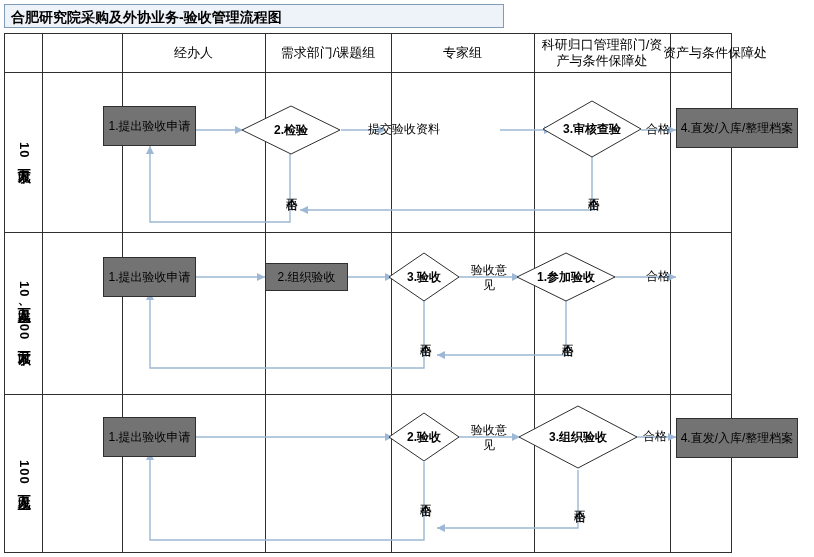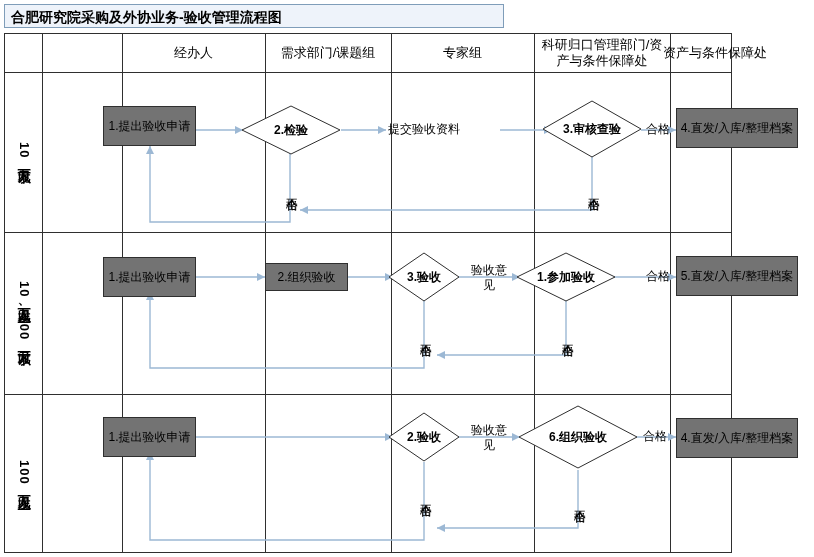--- a/index.html
+++ b/index.html
@@ -168,21 +168,21 @@
 
   <div class="diamond" style="left:241px;top:105px;width:100px;height:50px;">
     <svg width="100" height="50">
         <polygon points="50,1 99,25 50,49 1,25" fill="#ffffff" stroke="#2f2f2f" stroke-width="1"></polygon>
       </svg>
     <div class="dlabel">
         <span>2.检验</span>
       </div>
   </div>
 
-  <div class="lbl" style="left:388px;top:122px;">
+  <div class="lbl" style="left:368px;top:122px;">
     <span>提交验收资料</span>
   </div>
 
   <div class="diamond" style="left:542px;top:100px;width:100px;height:58px;">
     <svg width="100" height="58">
         <polygon points="50,1 99,29 50,57 1,29" fill="#ffffff" stroke="#2f2f2f" stroke-width="1"></polygon>
       </svg>
     <div class="dlabel">
         <span>3.审核查验</span>
       </div>
@@ -230,23 +230,20 @@
       </svg>
     <div class="dlabel">
         <span>1.参加验收</span>
       </div>
   </div>
 
   <div class="lbl" style="left:646px;top:269px;">
     <span>合格</span>
   </div>
 
-  <div class="box" style="left:676px;top:256px;width:122px;height:40px;">
-    <span>5.直发/入库/整理档案</span>
-  </div>
 
   <div class="lbl vert" style="left:418px;top:308px;height:54px;">
     <span>不合格</span>
   </div>
   <div class="lbl vert" style="left:560px;top:308px;height:54px;">
     <span>不合格</span>
   </div>
 
   <div class="box" style="left:103px;top:417px;width:93px;height:40px;">
     <span>1.提出验收申请</span>
@@ -263,21 +260,21 @@
 
   <div class="lbl two" style="left:468px;top:423px;">
     <span>验收意见</span>
   </div>
 
   <div class="diamond" style="left:518px;top:405px;width:120px;height:64px;">
     <svg width="120" height="64">
         <polygon points="60,1 119,32 60,63 1,32" fill="#ffffff" stroke="#2f2f2f" stroke-width="1"></polygon>
       </svg>
     <div class="dlabel">
-        <span>6.组织验收</span>
+        <span>3.组织验收</span>
       </div>
   </div>
 
   <div class="lbl" style="left:643px;top:429px;">
     <span>合格</span>
   </div>
 
   <div class="box" style="left:676px;top:418px;width:122px;height:40px;">
     <span>4.直发/入库/整理档案</span>
   </div>

